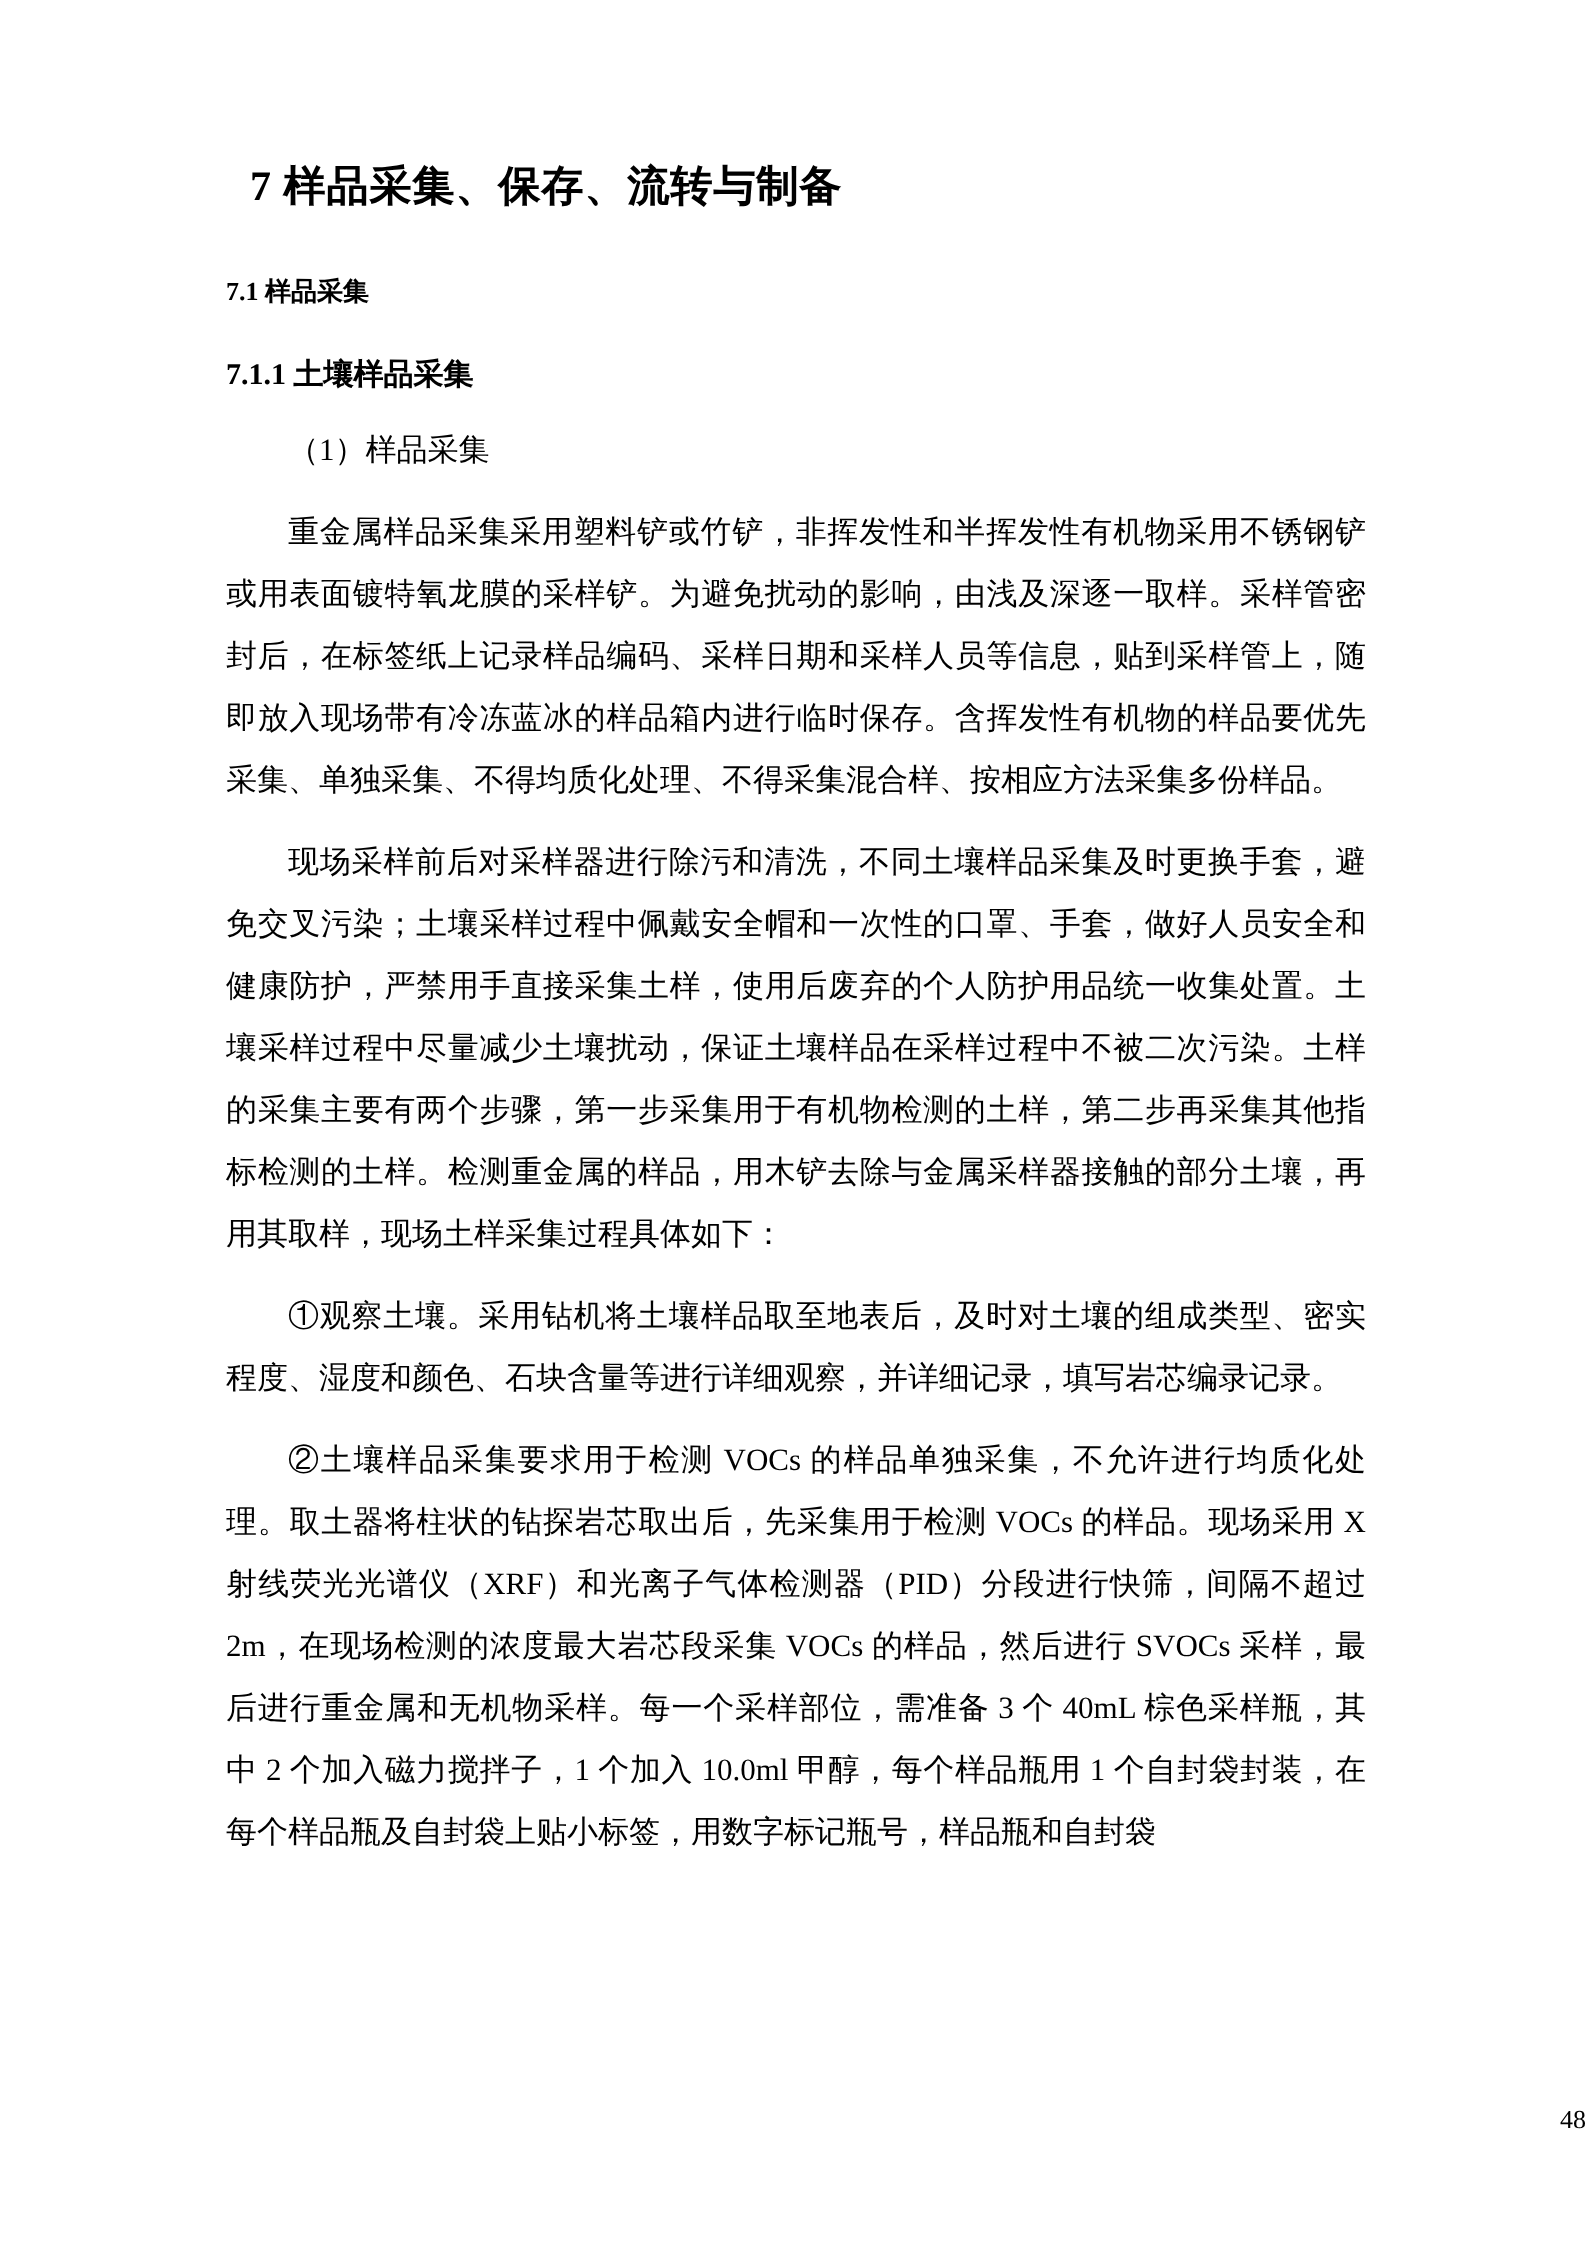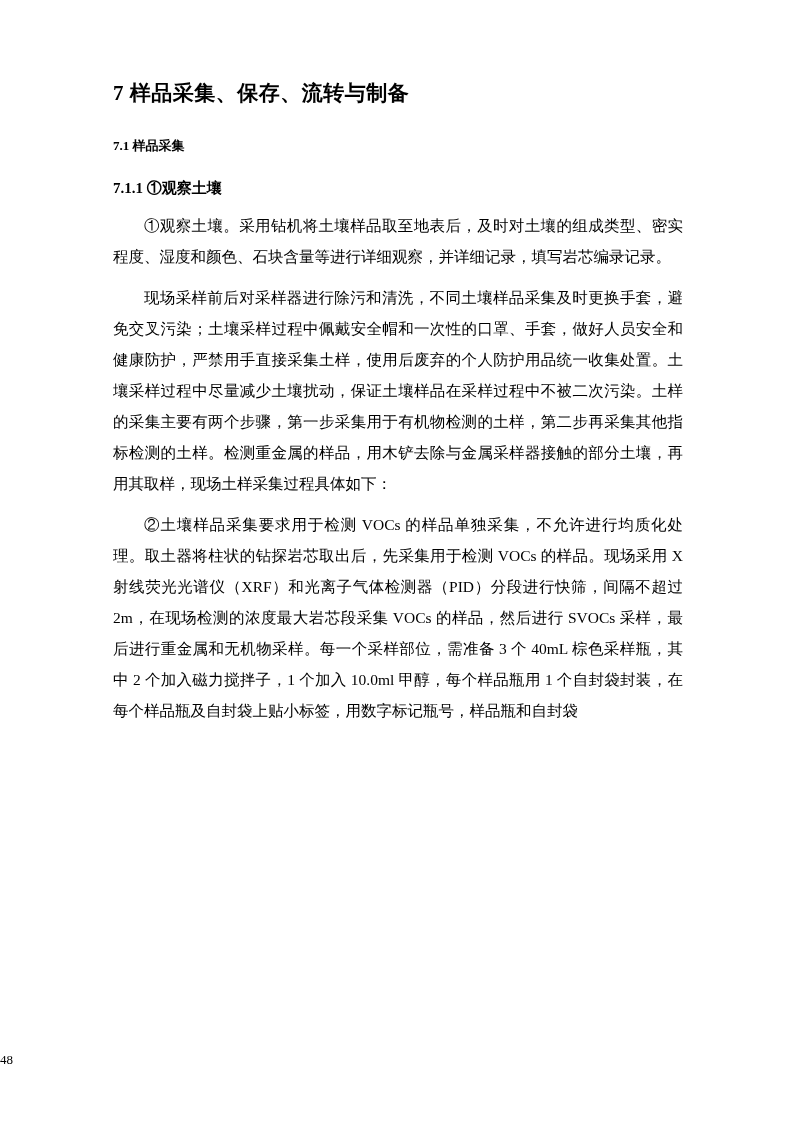--- a/index.html
+++ b/index.html
@@ -21,21 +21,21 @@
   }
   .content {
     position: absolute;
     left: 113px;
     top: 78px;
     width: 570px;
   }
   h1.doc-h1 {
     font-size: 21px;
     font-weight: bold;
-    margin: 0 0 0 0;
+    margin: 0 0 0 12px;
     padding: 0;
     line-height: 1.5;
     letter-spacing: 0.5px;
   }
   h2.doc-h2 {
     font-size: 13px;
     font-weight: bold;
     margin: 26px 0 0 0;
     padding: 0;
     line-height: 1.5;
@@ -57,31 +57,33 @@
     text-indent: 2em;
   }
   p.first-after-head {
     margin-top: 14px;
   }
   .page-number {
     position: absolute;
     left: 0;
     right: 0;
     top: 1052px;
-    text-align: left;
+    text-align: right;
     font-size: 13px;
     font-family: "Liberation Serif", "DejaVu Serif", serif;
   }
 </style>
 </head>
 <body>
 
 <div class="page">
   <div class="content">
     <h1 class="doc-h1">7 样品采集、保存、流转与制备</h1>
     <h2 class="doc-h2">7.1 样品采集</h2>
-    <h3 class="doc-h3">7.1.1 ①观察土壤</h3>
+    <h3 class="doc-h3">7.1.1 土壤样品采集</h3>
+    <p class="doc-p">（1）样品采集</p>
+    <p class="doc-p">重金属样品采集采用塑料铲或竹铲，非挥发性和半挥发性有机物采用不锈钢铲或用表面镀特氧龙膜的采样铲。为避免扰动的影响，由浅及深逐一取样。采样管密封后，在标签纸上记录样品编码、采样日期和采样人员等信息，贴到采样管上，随即放入现场带有冷冻蓝冰的样品箱内进行临时保存。含挥发性有机物的样品要优先采集、单独采集、不得均质化处理、不得采集混合样、按相应方法采集多份样品。</p>
+    <p class="doc-p">现场采样前后对采样器进行除污和清洗，不同土壤样品采集及时更换手套，避免交叉污染；土壤采样过程中佩戴安全帽和一次性的口罩、手套，做好人员安全和健康防护，严禁用手直接采集土样，使用后废弃的个人防护用品统一收集处置。土壤采样过程中尽量减少土壤扰动，保证土壤样品在采样过程中不被二次污染。土样的采集主要有两个步骤，第一步采集用于有机物检测的土样，第二步再采集其他指标检测的土样。检测重金属的样品，用木铲去除与金属采样器接触的部分土壤，再用其取样，现场土样采集过程具体如下：</p>
     <p class="doc-p">①观察土壤。采用钻机将土壤样品取至地表后，及时对土壤的组成类型、密实程度、湿度和颜色、石块含量等进行详细观察，并详细记录，填写岩芯编录记录。</p>
-    <p class="doc-p">现场采样前后对采样器进行除污和清洗，不同土壤样品采集及时更换手套，避免交叉污染；土壤采样过程中佩戴安全帽和一次性的口罩、手套，做好人员安全和健康防护，严禁用手直接采集土样，使用后废弃的个人防护用品统一收集处置。土壤采样过程中尽量减少土壤扰动，保证土壤样品在采样过程中不被二次污染。土样的采集主要有两个步骤，第一步采集用于有机物检测的土样，第二步再采集其他指标检测的土样。检测重金属的样品，用木铲去除与金属采样器接触的部分土壤，再用其取样，现场土样采集过程具体如下：</p>
     <p class="doc-p">②土壤样品采集要求用于检测 VOCs 的样品单独采集，不允许进行均质化处理。取土器将柱状的钻探岩芯取出后，先采集用于检测 VOCs 的样品。现场采用 X 射线荧光光谱仪（XRF）和光离子气体检测器（PID）分段进行快筛，间隔不超过 2m，在现场检测的浓度最大岩芯段采集 VOCs 的样品，然后进行 SVOCs 采样，最后进行重金属和无机物采样。每一个采样部位，需准备 3 个 40mL 棕色采样瓶，其中 2 个加入磁力搅拌子，1 个加入 10.0ml 甲醇，每个样品瓶用 1 个自封袋封装，在每个样品瓶及自封袋上贴小标签，用数字标记瓶号，样品瓶和自封袋</p>
   </div>
   <div class="page-number">48</div>
 </div>
 
 </body></html>

